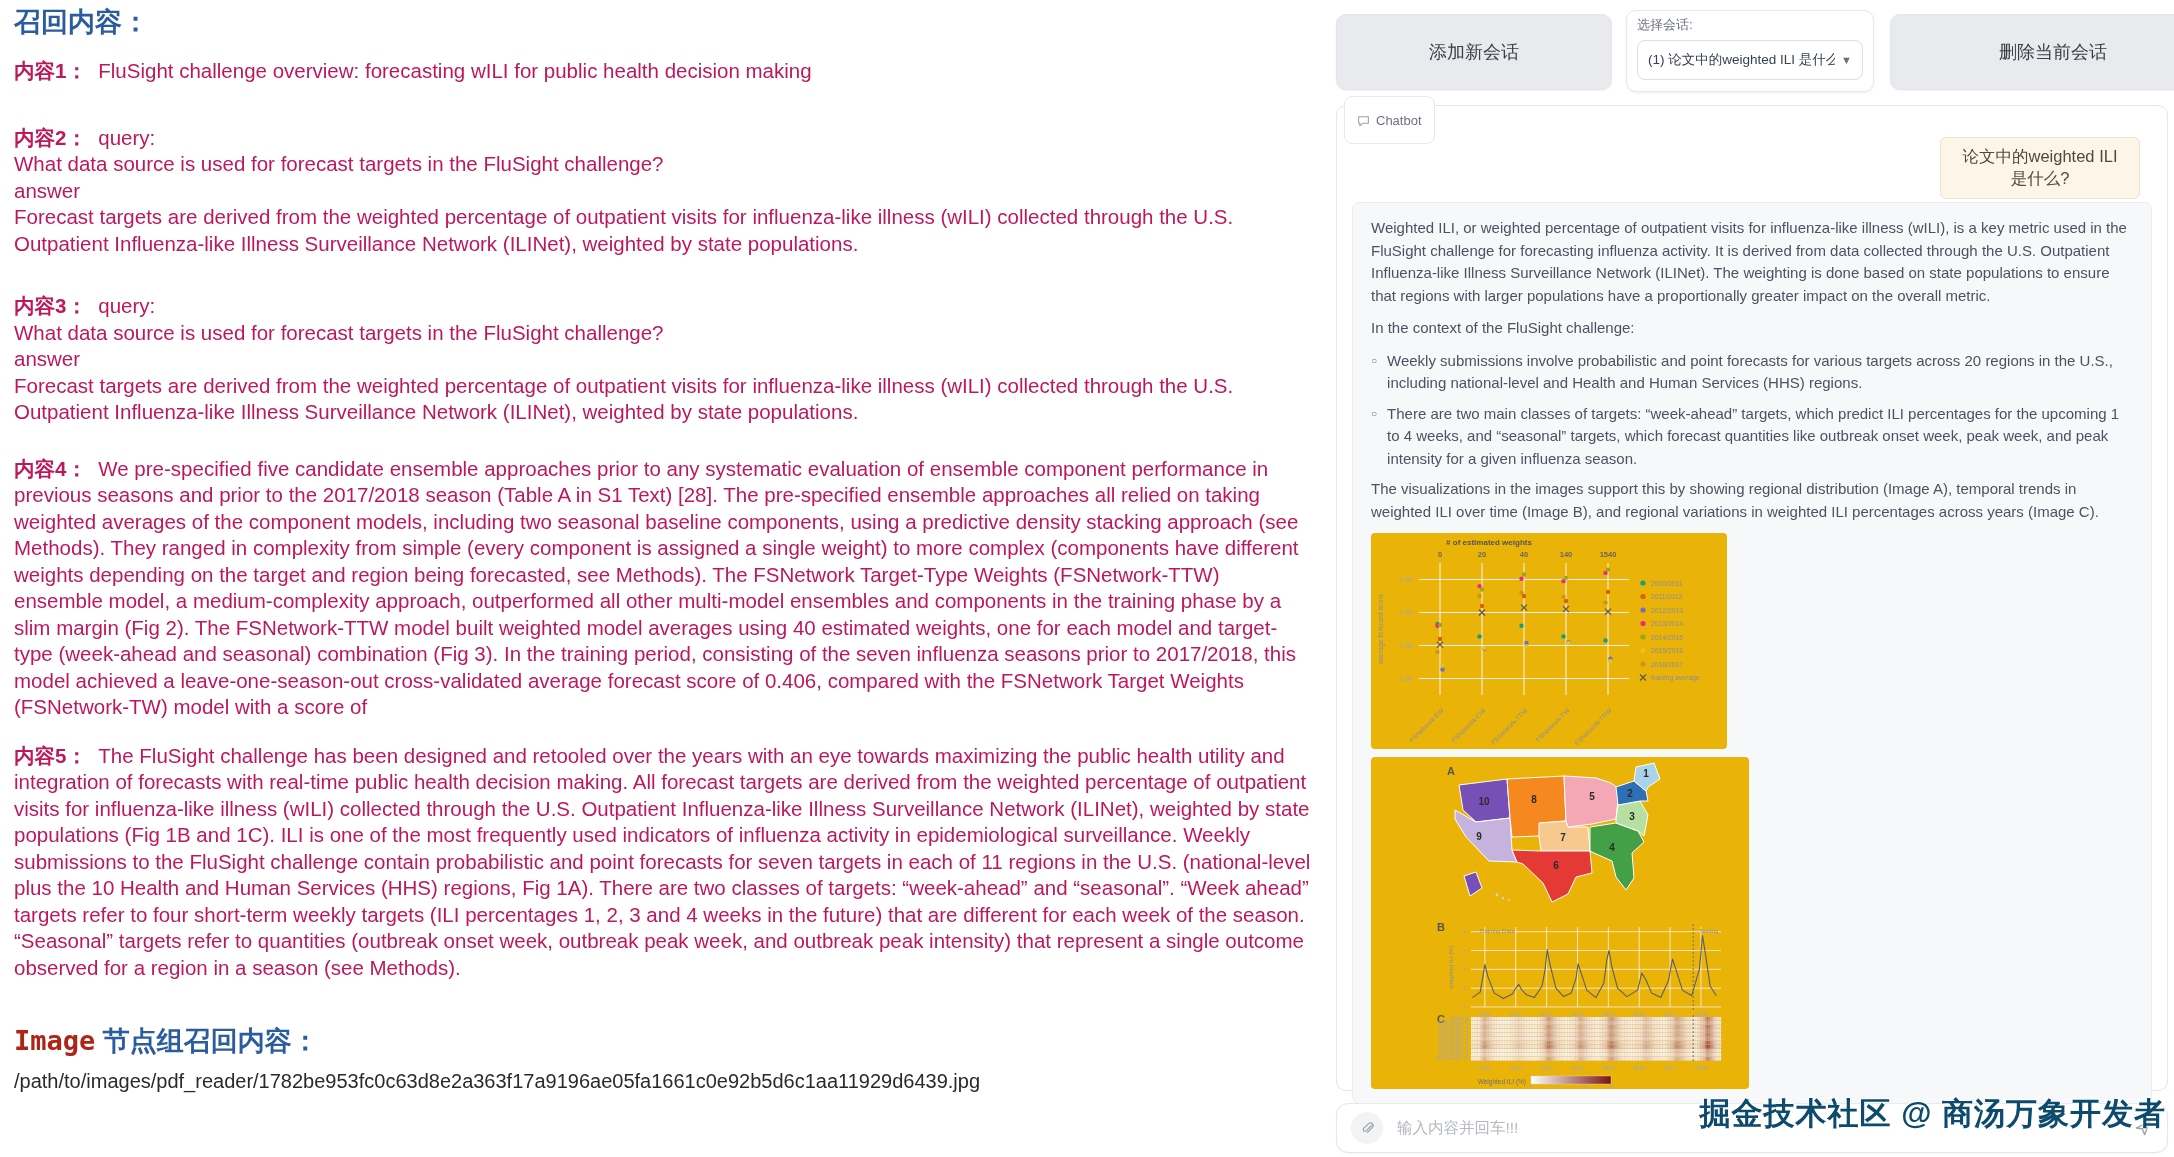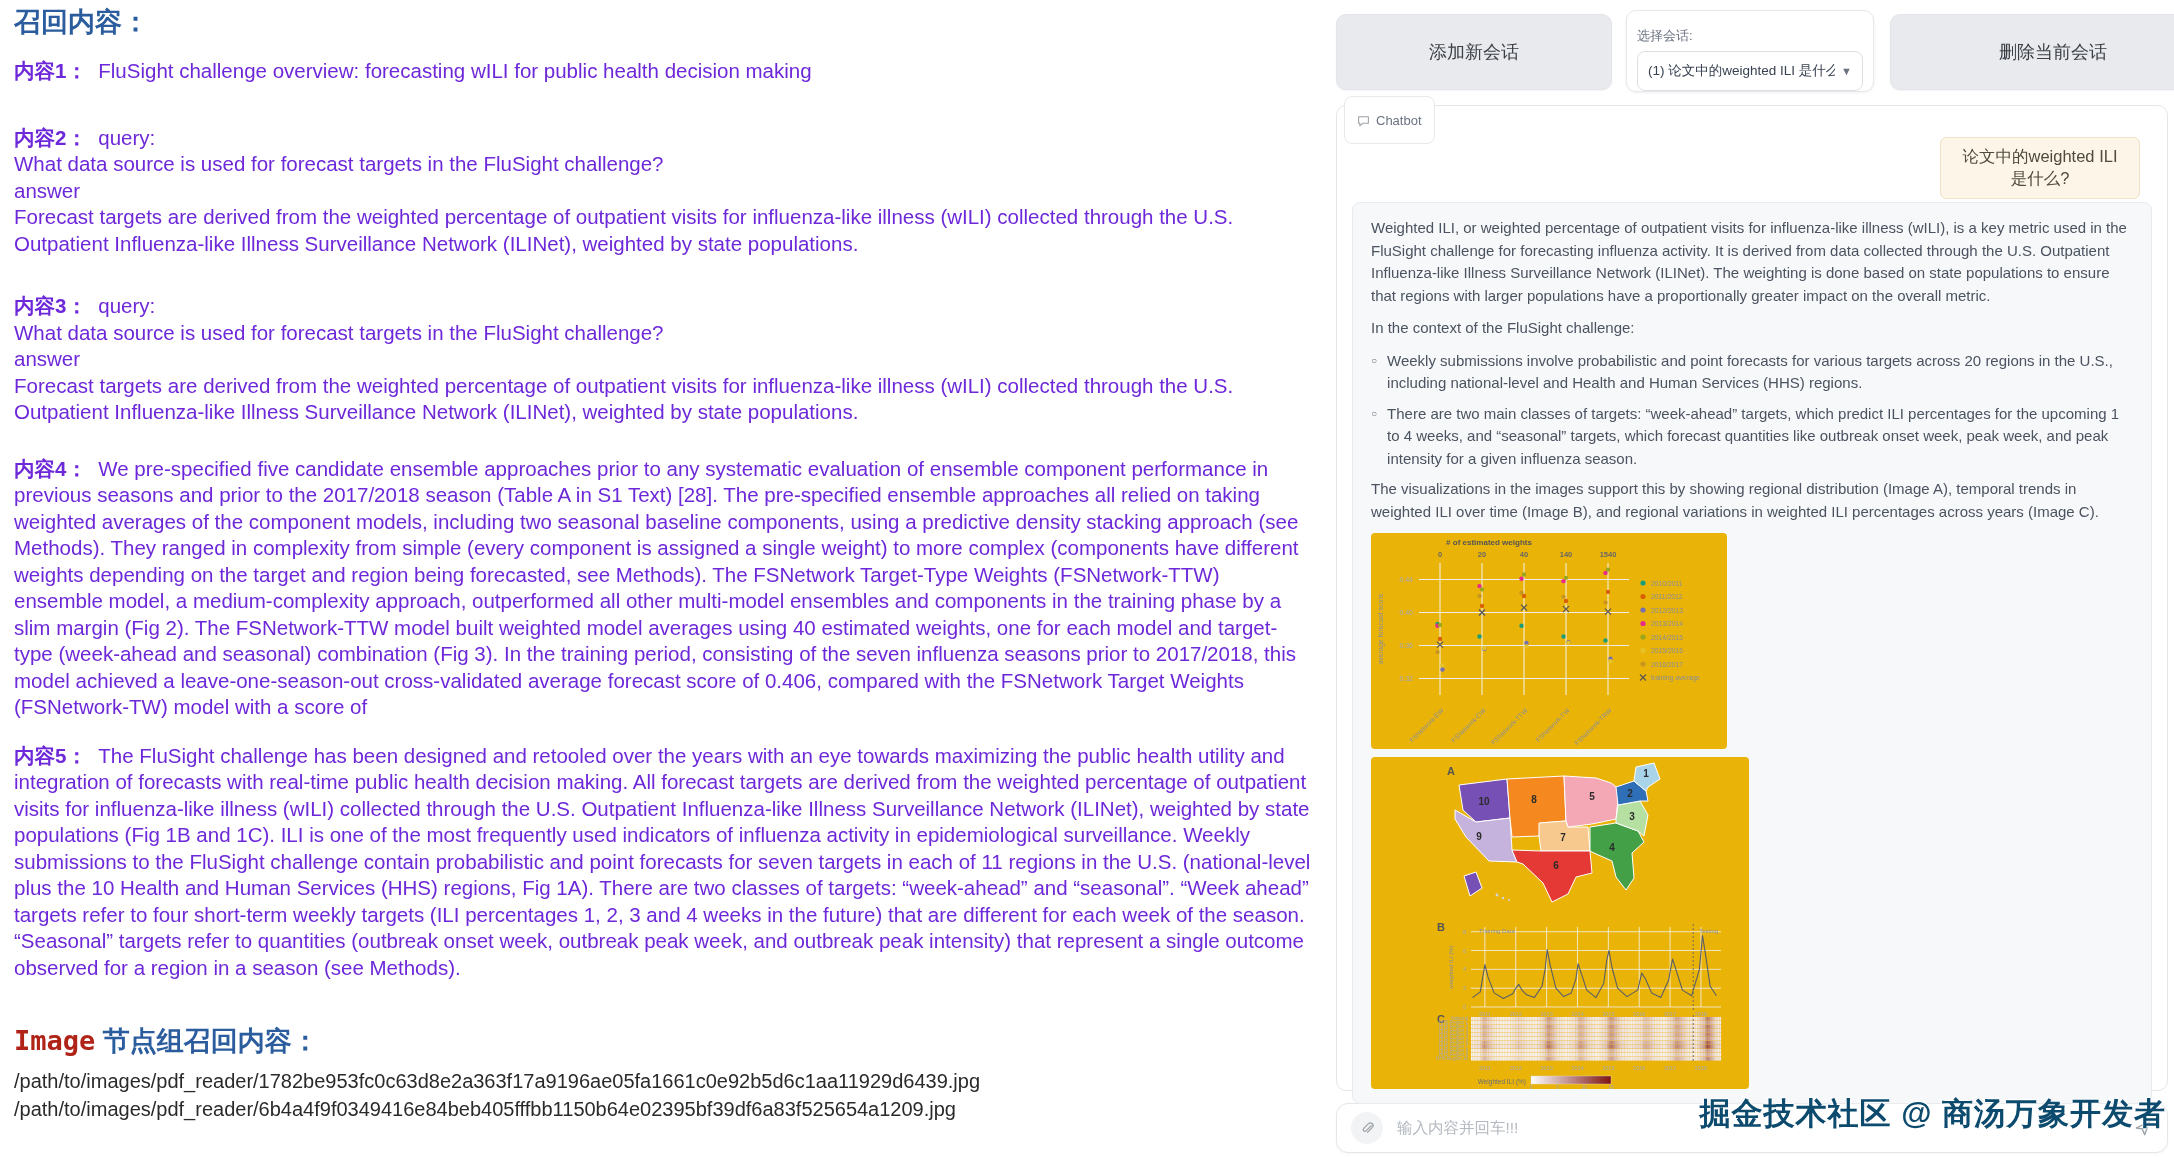--- a/index.html
+++ b/index.html
@@ -5,21 +5,21 @@
   * { margin:0; padding:0; box-sizing:border-box; }
   html,body { background:#ffffff; }
   body {
     width:2174px; height:1157px; position:relative; overflow:hidden;
     font-family:"Liberation Sans", sans-serif; color:#1b1b1d;
   }
 
   
   .doc { position:absolute; left:14px; top:0; width:1300px; }
   .doc-title { font-size:27px; font-weight:bold; color:#2b5d9e; margin:4px 0 18px 0; }
-  .doc-item { font-size:20.5px; line-height:26.5px; color:#6d28d9; white-space:pre-wrap; }
+  .doc-item { font-size:20.5px; line-height:26.5px; color:#be185d; white-space:pre-wrap; }
   #doc-sections .doc-item:nth-child(1){ margin-bottom:40px; }
   #doc-sections .doc-item:nth-child(2){ margin-bottom:36px; }
   #doc-sections .doc-item:nth-child(3){ margin-bottom:30px; }
   #doc-sections .doc-item:nth-child(4){ margin-bottom:22px; }
   #doc-sections .doc-item:nth-child(5){ margin-bottom:42px; }
   .doc-label { font-weight:bold; }
   .img-heading { font-size:27px; font-weight:bold; margin:0 0 8px 0; }
   .img-heading .red { color:#b02418; font-family:"DejaVu Sans Mono", monospace; }
   .img-heading .blue { color:#2b5d9e; }
   .img-path { font-size:20px; line-height:28px; color:#2a2a2c; }
@@ -29,21 +29,21 @@
     position:absolute; top:14px; height:76px; background:#e8eaee;
     border:1px solid #e3e5e9; border-radius:10px; display:flex; align-items:center;
     justify-content:center; font-size:18px; color:#3b4046; cursor:pointer;
     box-shadow:0 1px 2px rgba(0,0,0,.05);
   }
   .btn-add { left:1336px; width:276px; }
   .btn-del { left:1890px; width:326px; }
   .select-card {
     position:absolute; left:1626px; top:10px; width:248px; height:82px;
     background:#fff; border:1px solid #e6e8ec; border-radius:10px;
-    box-shadow:0 1px 3px rgba(0,0,0,.06); padding:16px 10px;
+    box-shadow:0 1px 3px rgba(0,0,0,.06); padding:5px 10px;
   }
   .select-label { font-size:13px; color:#6b7280; margin-bottom:6px; }
   .select-box {
     height:40px; border:1px solid #dcdfe4; border-radius:8px; background:#fff;
     display:flex; align-items:center; padding:0 10px; font-size:13.5px; color:#374151;
     cursor:pointer;
   }
   .select-box .val { flex:1; white-space:nowrap; overflow:hidden; }
   .caret { color:#6b7280; font-size:11px; margin-left:6px; }
 
@@ -113,21 +113,20 @@
 What data source is used for forecast targets in the FluSight challenge?
 answer
 Forecast targets are derived from the weighted percentage of outpatient visits for influenza-like illness (wILI) collected through the U.S. Outpatient Influenza-like Illness Surveillance Network (ILINet), weighted by state populations.</span></p>
       <p class="doc-item"><span class="doc-label">内容4：</span><span>  We pre-specified five candidate ensemble approaches prior to any systematic evaluation of ensemble component performance in previous seasons and prior to the 2017/2018 season (Table A in S1 Text) [28]. The pre-specified ensemble approaches all relied on taking weighted averages of the component models, including two seasonal baseline components, using a predictive density stacking approach (see Methods). They ranged in complexity from simple (every component is assigned a single weight) to more complex (components have different weights depending on the target and region being forecasted, see Methods). The FSNetwork Target-Type Weights (FSNetwork-TTW) ensemble model, a medium-complexity approach, outperformed all other multi-model ensembles and components in the training phase by a slim margin (Fig 2). The FSNetwork-TTW model built weighted model averages using 40 estimated weights, one for each model and target-type (week-ahead and seasonal) combination (Fig 3). In the training period, consisting of the seven influenza seasons prior to 2017/2018, this model achieved a leave-one-season-out cross-validated average forecast score of 0.406, compared with the FSNetwork Target Weights (FSNetwork-TW) model with a score of</span></p>
       <p class="doc-item"><span class="doc-label">内容5：</span><span>  The FluSight challenge has been designed and retooled over the years with an eye towards maximizing the public health utility and integration of forecasts with real-time public health decision making. All forecast targets are derived from the weighted percentage of outpatient visits for influenza-like illness (wILI) collected through the U.S. Outpatient Influenza-like Illness Surveillance Network (ILINet), weighted by state populations (Fig 1B and 1C). ILI is one of the most frequently used indicators of influenza activity in epidemiological surveillance. Weekly submissions to the FluSight challenge contain probabilistic and point forecasts for seven targets in each of 11 regions in the U.S. (national-level plus the 10 Health and Human Services (HHS) regions, Fig 1A). There are two classes of targets: “week-ahead” and “seasonal”. “Week ahead” targets refer to four short-term weekly targets (ILI percentages 1, 2, 3 and 4 weeks in the future) that are different for each week of the season. “Seasonal” targets refer to quantities (outbreak onset week, outbreak peak week, and outbreak peak intensity) that represent a single outcome observed for a region in a season (see Methods).</span></p>
     </div>
   <div class="img-heading">
     <span class="red">Image</span><span class="blue"> 节点组召回内容：</span>
   </div>
   <div class="img-path">/path/to/images/pdf_reader/1782be953fc0c63d8e2a363f17a9196ae05fa1661c0e92b5d6c1aa11929d6439.jpg</div>
-  <div class="img-path">/path/to/images/pdf_reader/6b4a4f9f0349416e84beb405fffbb1150b64e02395bf39df6a83f525654a1209.jpg</div>
 </div>
 
 <div class="btn btn-add">
   <span>添加新会话</span>
 </div>
 
 <div class="select-card">
   <div class="select-label">选择会话:</div>
   <div class="select-box">
     <span class="val">(1) 论文中的weighted ILI 是什么?</span>

